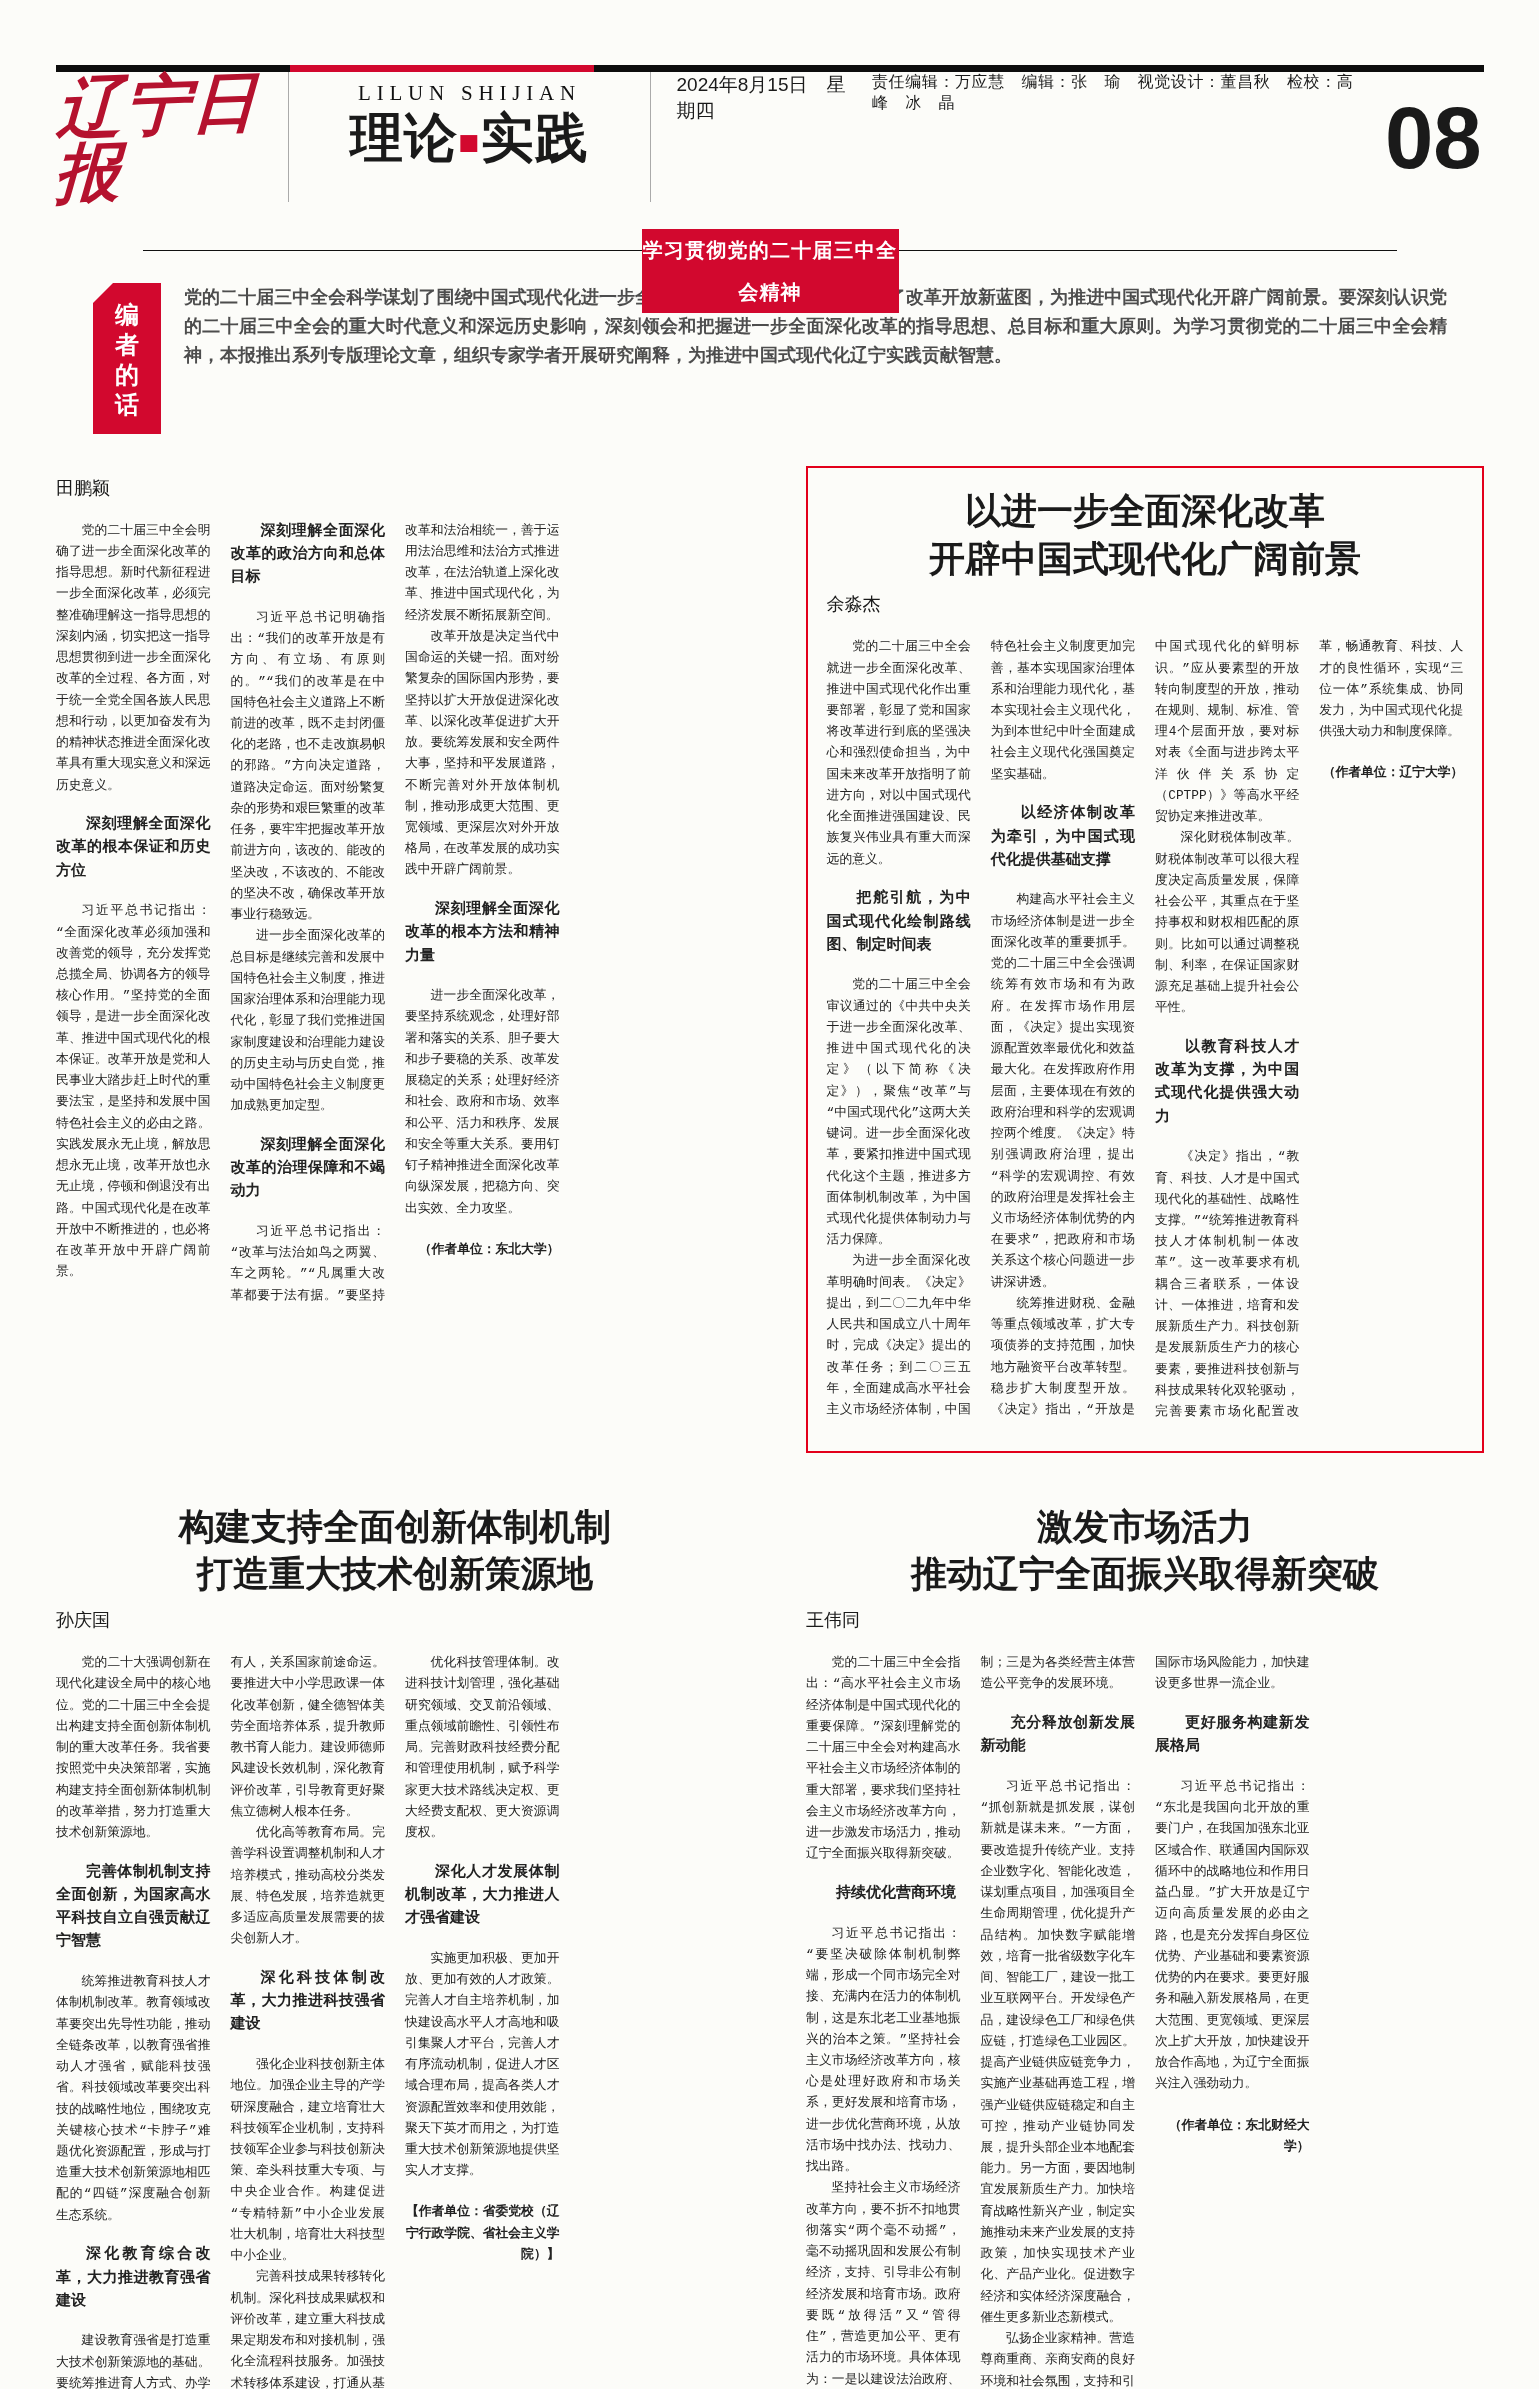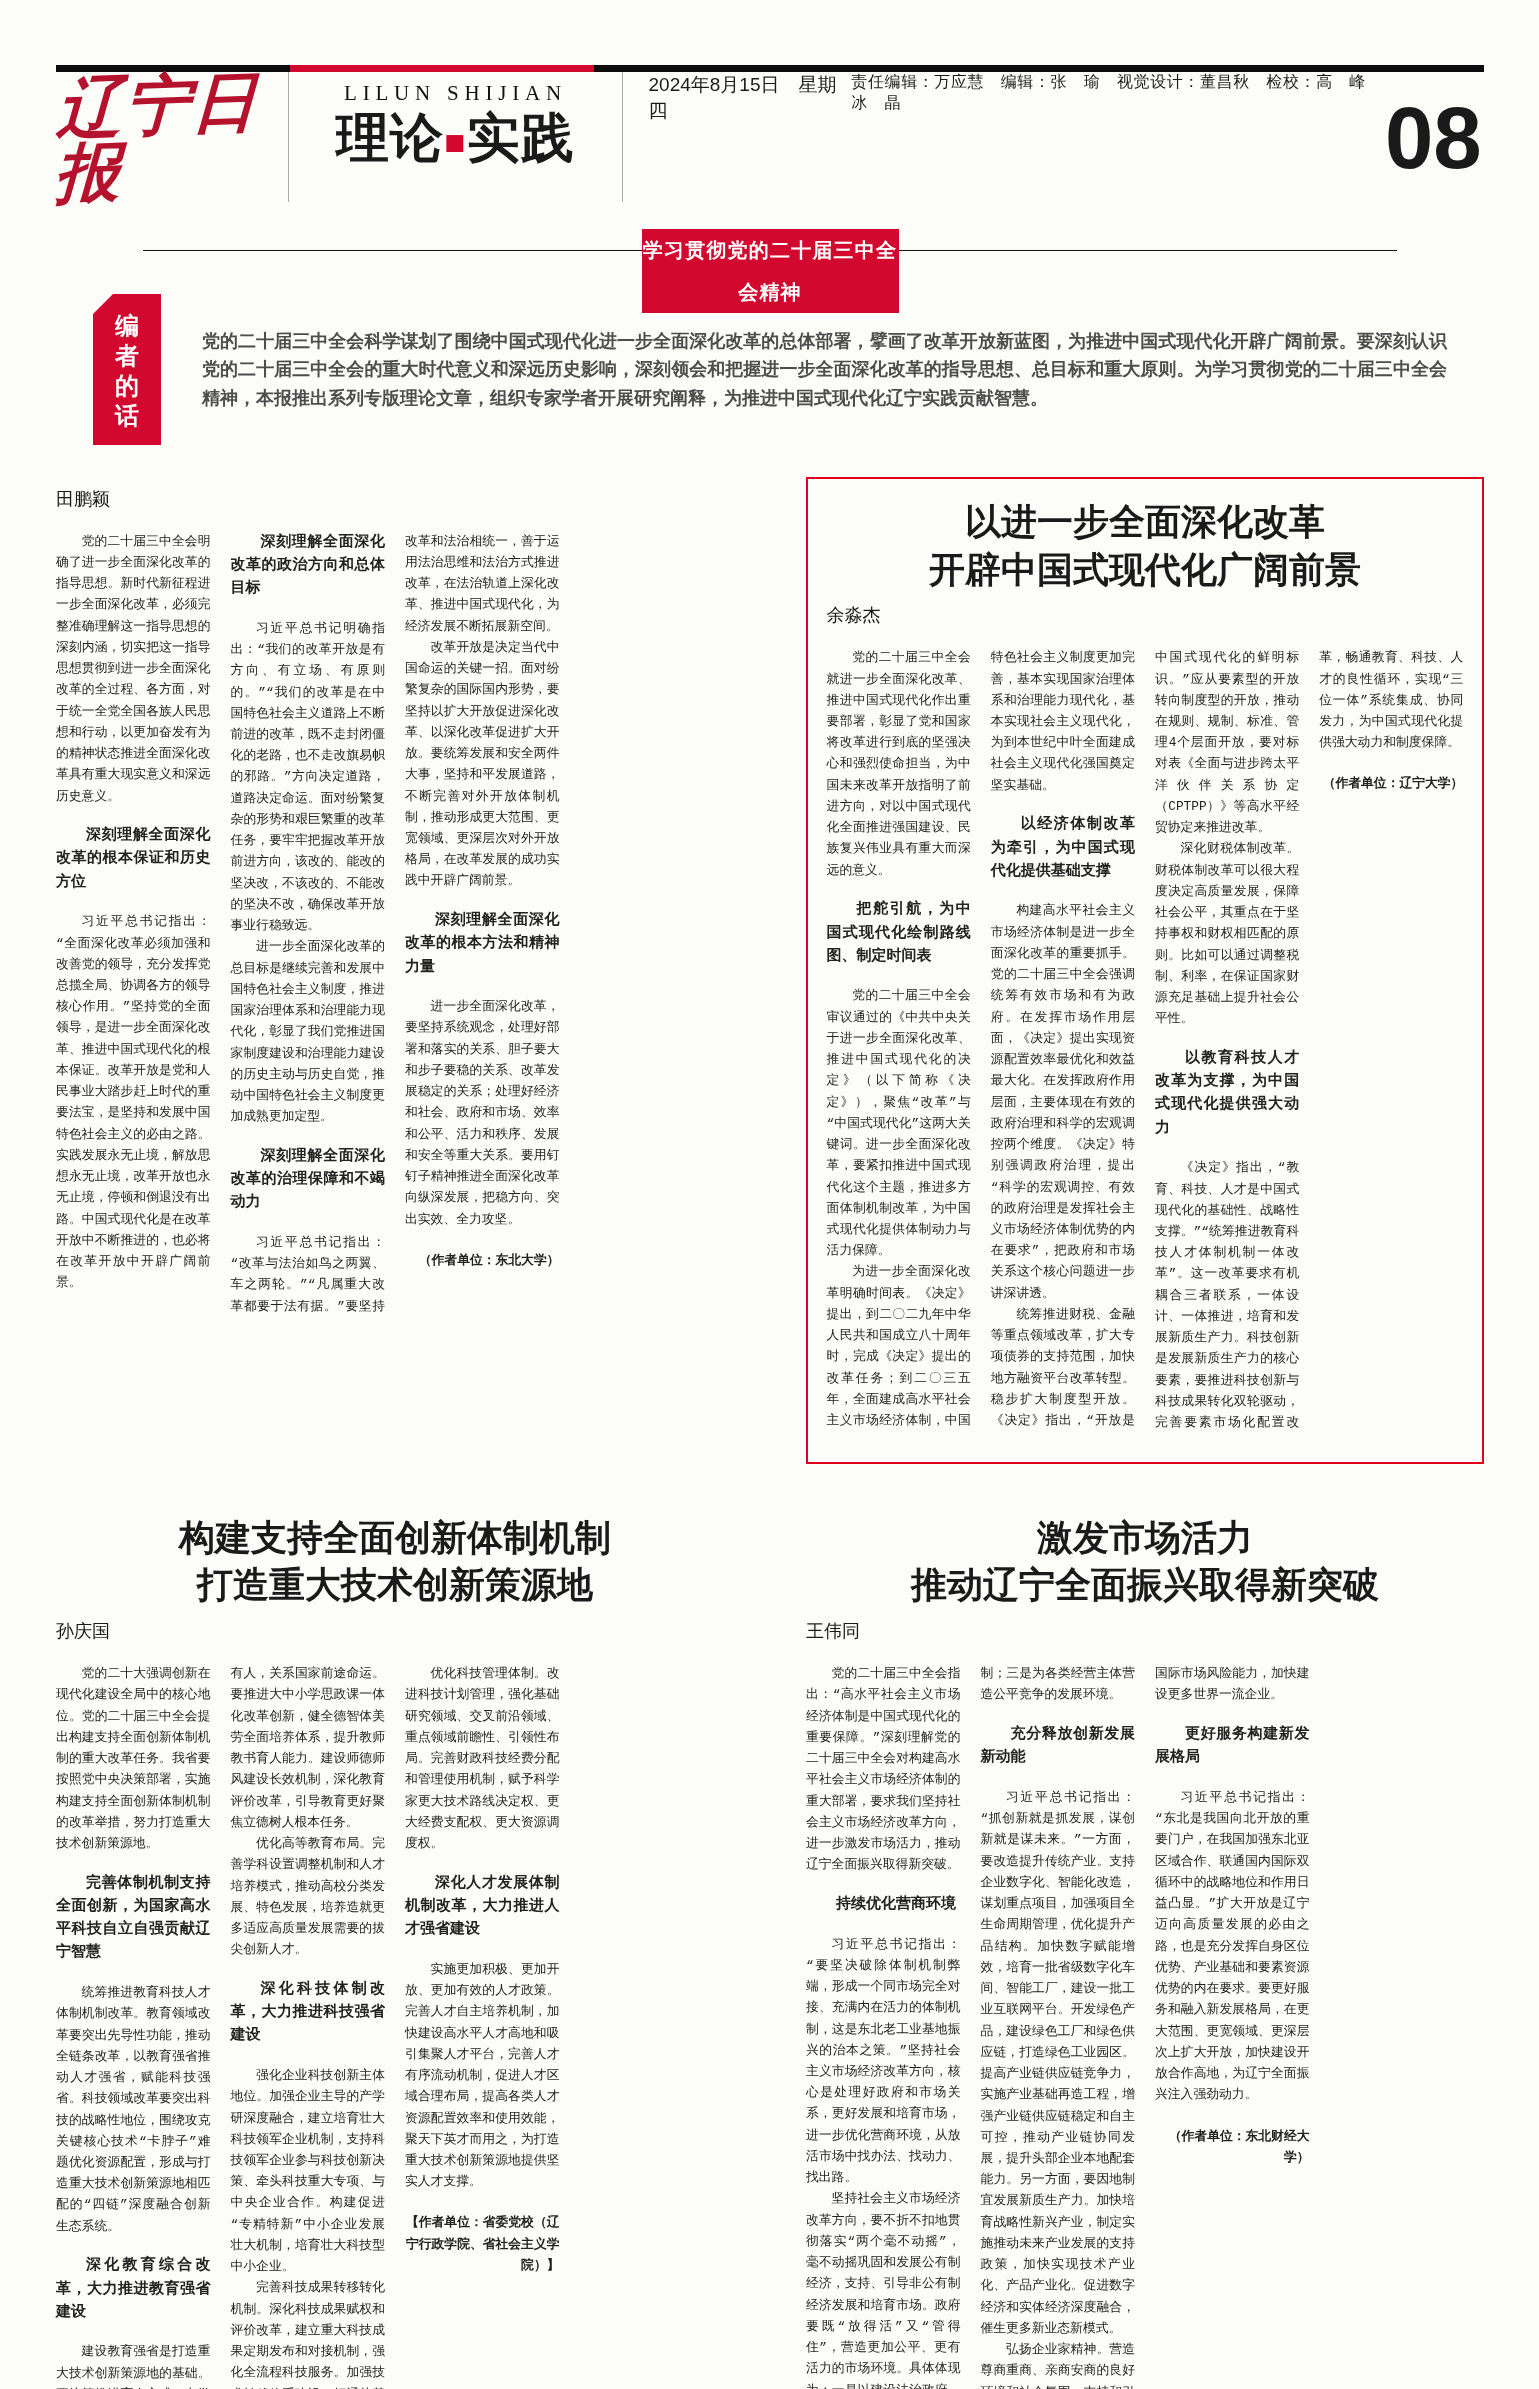--- a/index.html
+++ b/index.html
@@ -4,36 +4,36 @@
 <style>
   html,body{margin:0;padding:0;background:#ddd;}
   .page{width:1540px;min-height:2389px;margin:0 auto;background:#fcfcf9;box-sizing:border-box;
         padding:65px 56px 41px;font-family:"Liberation Sans","DejaVu Sans",sans-serif;color:#1a1a1a;}
   
   .masthead{position:relative;border-top:7.5px solid #0d0d0d;display:flex;align-items:stretch;}
   .masthead::before{content:"";position:absolute;top:-7.5px;left:234px;width:304px;height:7.5px;background:#d2082e;}
   .logo{width:232px;display:flex;align-items:center;}
   .logo span{font-family:"DejaVu Serif","Liberation Serif",serif;font-style:italic;font-weight:700;
              color:#b5122e;font-size:65px;letter-spacing:2.3px;transform:rotate(-2deg) skew(-4deg);line-height:1;}
-  .section-box{width:335px;border-left:1.2px solid #aaa;border-right:1.2px solid #aaa;text-align:center;
+  .section-box{width:363px;border-left:1.2px solid #aaa;border-right:1.2px solid #aaa;text-align:center;
                padding:9.3px 0 15px;box-sizing:border-box;}
   .pinyin{font-family:"Liberation Serif","DejaVu Serif",serif;font-size:21px;letter-spacing:5.8px;color:#111;}
   .section-name{font-size:53px;font-weight:800;letter-spacing:1.2px;margin-top:3.5px;line-height:1.05;}
   .section-name .dot{color:#d2082e;font-size:35px;vertical-align:middle;}
   .head-info{flex:1;display:flex;flex-direction:row;justify-content:center;gap:12.8px;padding-left:25.5px;}
   .date-line{font-size:19px;}
   .staff-line{font-size:16px;letter-spacing:0.6px;}
   .page-num{align-self:center;margin-left:auto;font-size:87px;font-weight:700;line-height:1;padding-right:2.3px;}
   
   .banner-row{position:relative;margin-top:27px;height:42px;}
   .banner-row::before{content:"";position:absolute;left:87px;right:87px;top:50%;border-top:1.7px solid #111;}
   .banner{position:relative;margin:0 auto;width:257px;background:#d2082e;color:#fff;text-align:center;
           font-size:20px;font-weight:700;line-height:42px;letter-spacing:1.2px;}
   
-  .editor-note{display:flex;gap:41px;margin:23px 37px 0;align-items:center;}
+  .editor-note{display:flex;gap:23px;margin:12px 37px 0;align-items:flex-start;}
   .note-label{position:relative;background:#d2082e;color:#fff;width:68px;box-sizing:border-box;
               padding:17.4px 10.4px 14px;font-size:24px;font-weight:700;line-height:1.25;text-align:center;}
   .note-label::before{content:"";position:absolute;left:0;top:0;border-style:solid;border-width:20px 20px 0 0;
                       border-color:#fcfcf9 transparent transparent transparent;}
   .note-text{flex:1;font-size:18px;line-height:1.6;font-weight:600;color:#4d4d4d;text-align:justify;}
   
   .articles{display:grid;grid-template-columns:1fr 1fr;column-gap:72px;row-gap:46px;margin-top:32px;}
   article{min-width:0;}
   article.boxed{border:2.9px solid #e3001b;padding:15px 18.6px;box-sizing:border-box;}
   .title{font-family:"Liberation Serif","DejaVu Serif",serif;text-align:center;font-weight:700;

